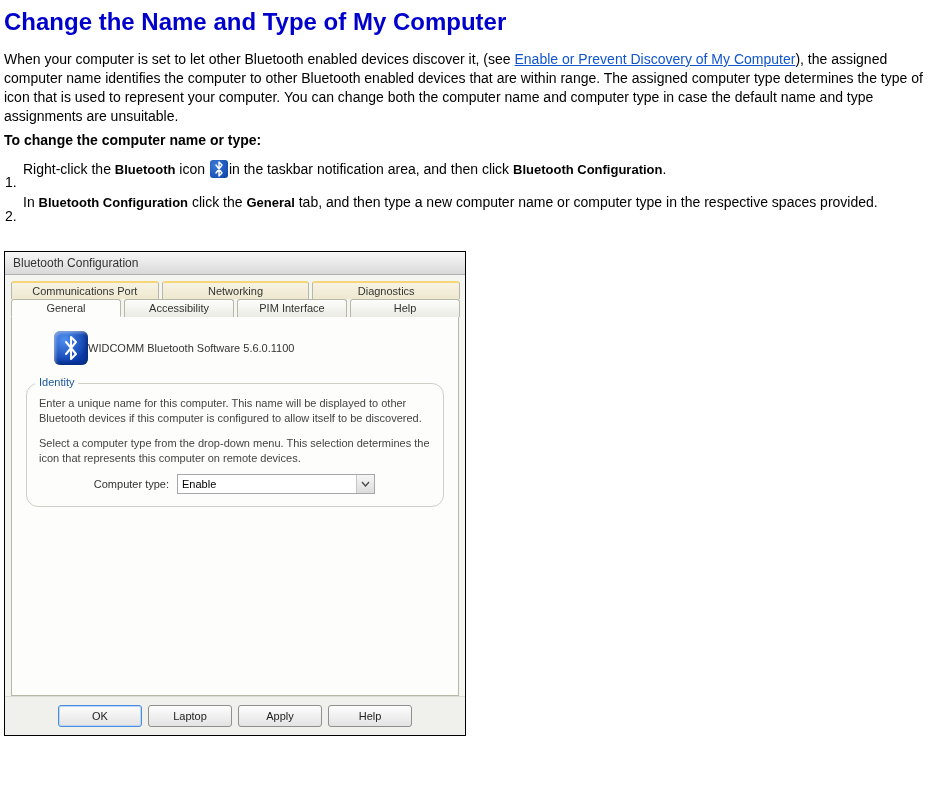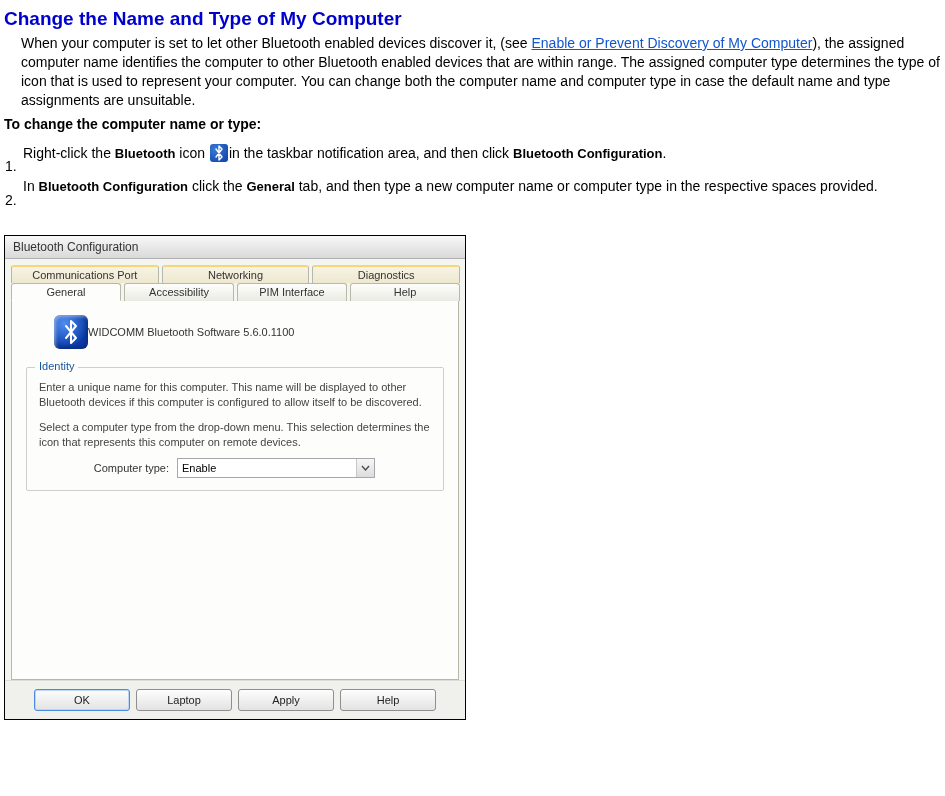--- a/index.html
+++ b/index.html
@@ -7,26 +7,26 @@
     font-size: 14px;
     margin: 0;
     padding: 4px 4px 4px 4px;
     width: 945px;
     box-sizing: border-box;
     color: #000;
     background: #fff;
   }
   h2.page-title {
     color: #0000cc;
-    font-size: 19px;
+    font-size: 24px;
     font-weight: bold;
-    margin: 4px 0 4px 0;
+    margin: 4px 0 14px 0;
   }
   p.intro {
-    margin: 0 0 6px 17px;
+    margin: 0 0 6px 0;
     line-height: 1.35;
   }
   a.inline-link {
     color: #1155cc;
     text-decoration: underline;
   }
   p.subhead {
     font-weight: bold;
     margin: 6px 0 10px 0;
   }
@@ -133,21 +133,21 @@
     height: 34px;
     border-radius: 6px;
     background: radial-gradient(circle at 30% 25%, #4f8ef0, #0a3aa8 70%);
     display: flex;
     align-items: center;
     justify-content: center;
     box-shadow: inset -2px -2px 4px rgba(0,0,0,0.25), inset 2px 2px 3px rgba(255,255,255,0.4);
   }
   .fieldset {
     border: 1px solid #cfcfc7;
-    border-radius: 2px;
+    border-radius: 12px;
     padding: 8px 12px 12px 12px;
     margin-top: 8px;
     position: relative;
   }
   .fieldset .legend {
     position: absolute;
     top: -8px;
     left: 8px;
     background: #fdfdfb;
     padding: 0 4px;
@@ -203,21 +203,21 @@
   }
   .dlg-buttons {
     display: flex;
     justify-content: center;
     gap: 6px;
     padding: 8px 0 8px 0;
     background: #f0f0ed;
     border-top: 1px solid #dcdcd4;
   }
   .dlg-buttons button {
-    width: 96px;
+    width: 84px;
     height: 22px;
     font-family: Tahoma, sans-serif;
     font-size: 11px;
     background: linear-gradient(to bottom, #fdfdfd, #e3e3e3);
     border: 1px solid #8e8f8f;
     border-radius: 3px;
     color: #222;
   }
   .dlg-buttons button.default {
     border: 1px solid #4a8be0;

